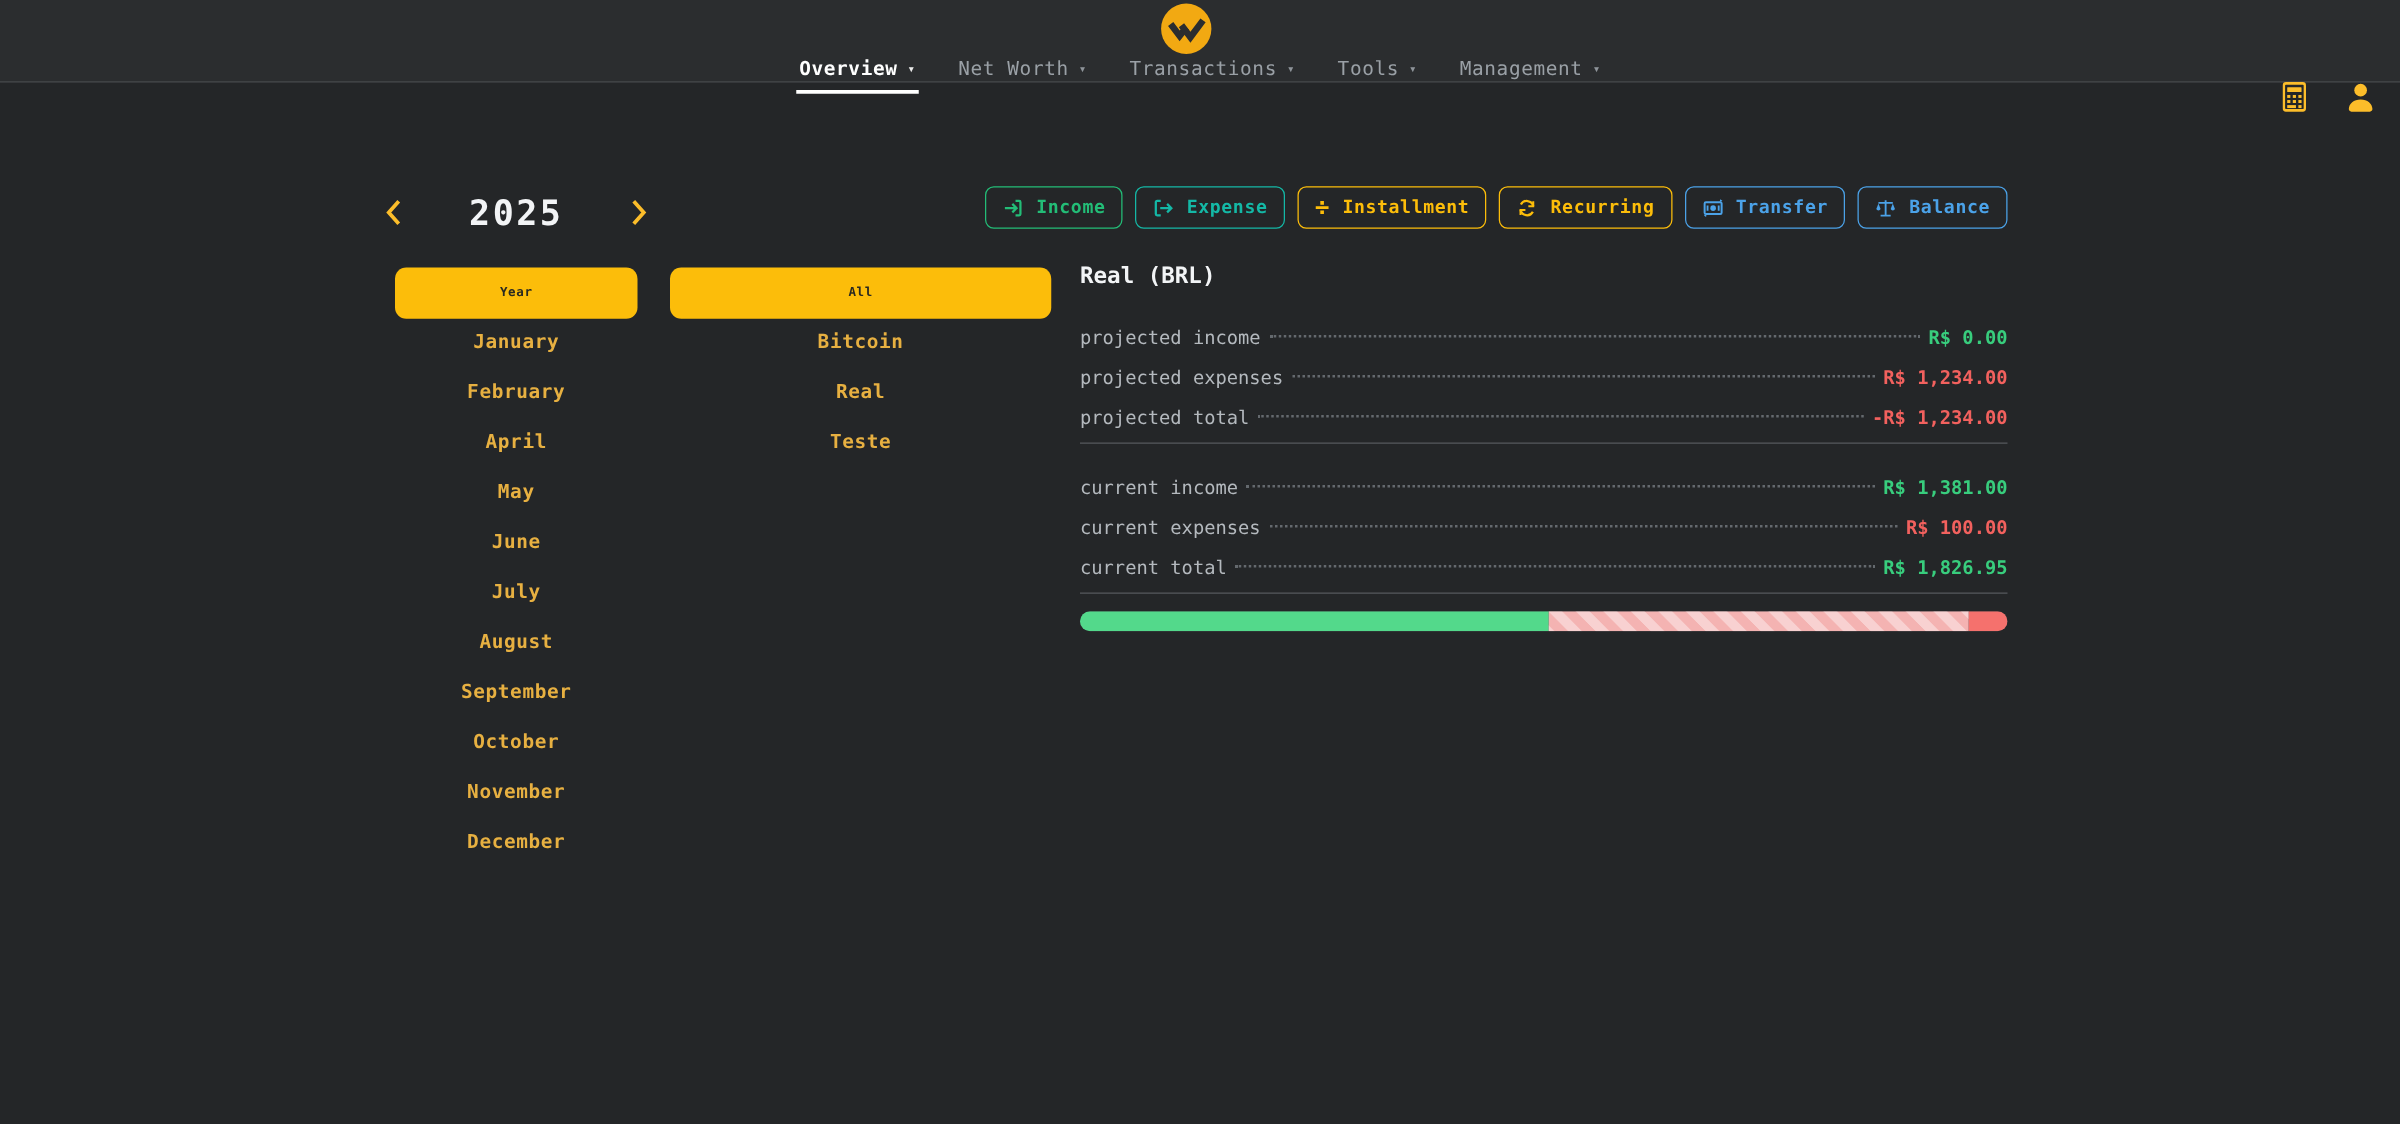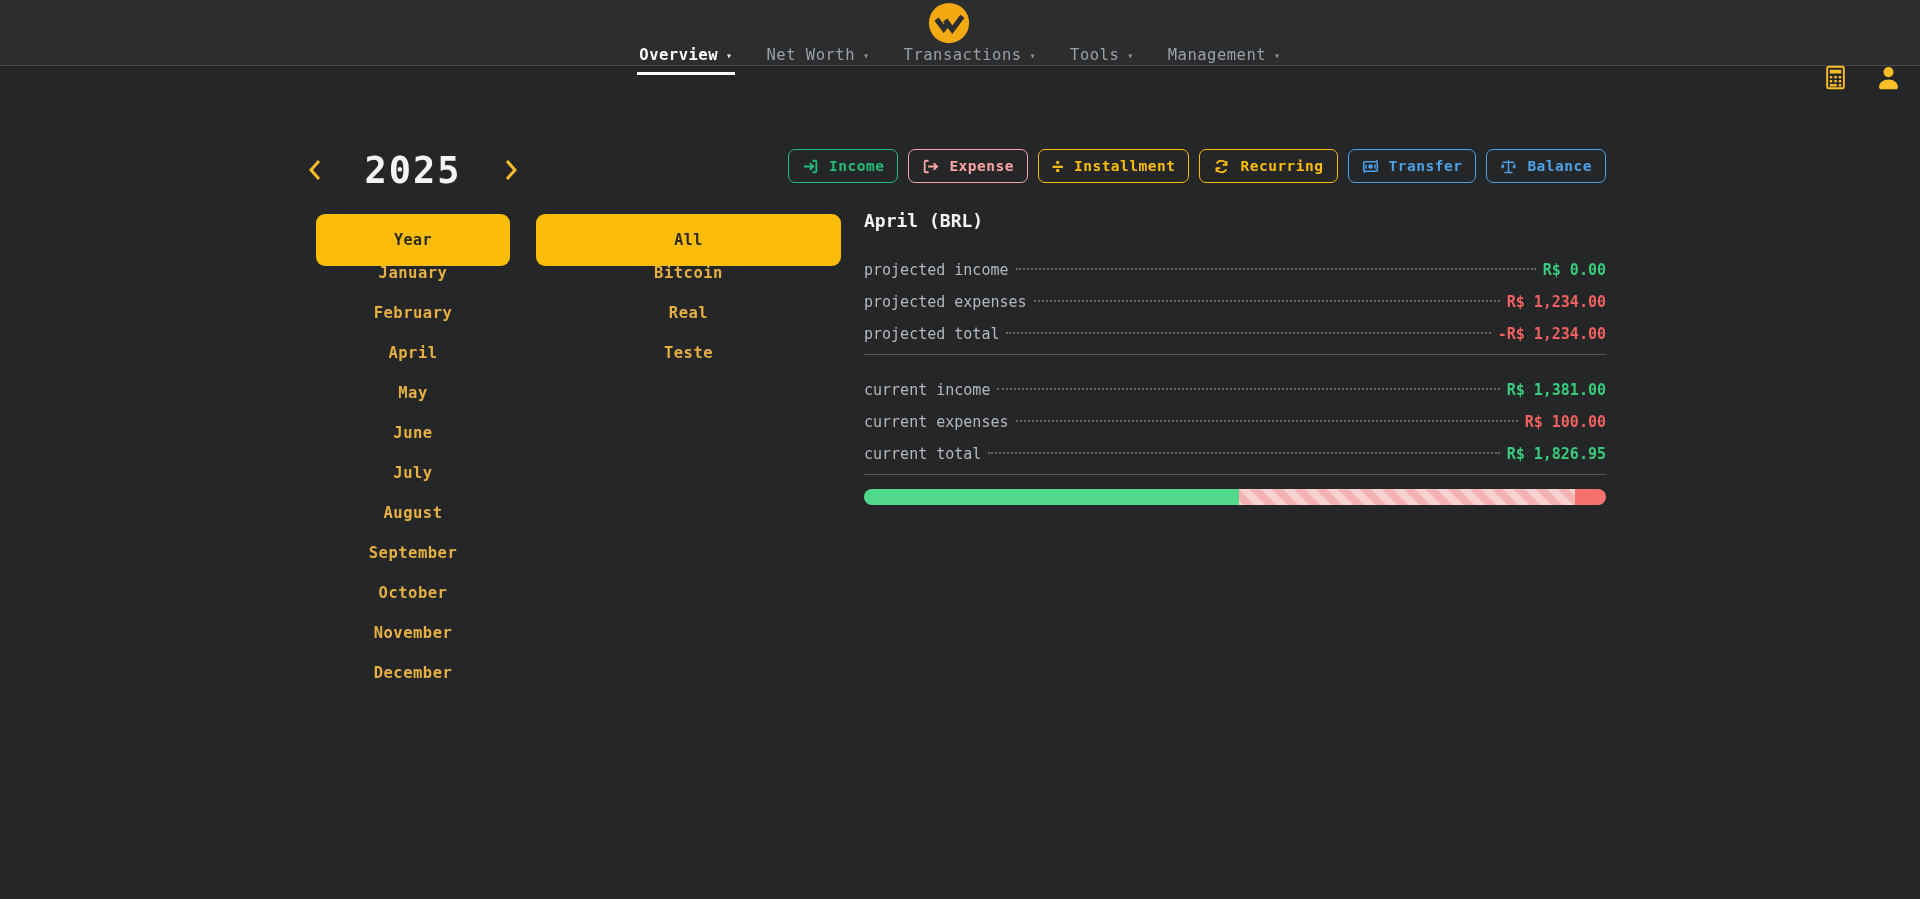--- a/index.html
+++ b/index.html
@@ -33,25 +33,25 @@
 
   
   .content { position:relative; width:1920px; height:832px; }
 
   .year-nav {
     position:absolute; left:306px; top:84px; width:214px; height:40px;
     display:flex; align-items:center; justify-content:space-between;
   }
   .year-chevron { width:18px; height:24px; color:#fcbd2a; cursor:pointer; display:inline-flex; }
   .year-chevron svg { width:100%; height:100%; }
-  .year-label { font-size:37px; font-weight:700; color:#f2f4f6; letter-spacing:2px; }
+  .year-label { font-size:28px; font-weight:700; color:#f2f4f6; letter-spacing:2px; }
 
   .pill-btn {
-    position:absolute; height:52px; border:none; border-radius:9px;
-    background:#fcbd0a; color:#2a2a21; font-weight:700; font-size:15px;
+    position:absolute; height:41px; border:none; border-radius:9px;
+    background:#fcbd0a; color:#2a2a21; font-weight:700; font-size:10px;
     font-family:inherit; cursor:pointer; letter-spacing:0.5px;
   }
   #year-btn { left:316px; top:148px; width:194px; }
   #all-btn  { left:536px; top:148px; width:305px; }
 
   .link-col { position:absolute; top:187px; display:flex; flex-direction:column; }
   #months-col   { left:316px; width:194px; }
   #accounts-col { left:536px; width:305px; }
   .link {
     height:40px; display:flex; align-items:center; justify-content:center;
@@ -66,21 +66,21 @@
   }
   .tbtn {
     display:inline-flex; align-items:center; gap:10px;
     height:34px; padding:0 13px; border-radius:7px; background:transparent;
     font-family:inherit; font-size:14.5px; font-weight:700; cursor:pointer;
     letter-spacing:0.5px; border:1.5px solid currentColor;justify-content:center;
   }
   .tbtn svg { width:17px; height:17px; }
   .tbtn .div-glyph { font-size:19px; font-weight:700; line-height:17px; }
   .t-green  { color:#23bd77; }
-  .t-red    { color:#fca5a5; }
+  .t-red    { color:#14b8a6; }
   .t-yellow { color:#fcbd0a; }
   .t-blue   { color:#4ba2e8; }
 
   
   .summary { position:absolute; left:864px; top:144px; width:742px; }
   .summary h2 { font-size:18px; font-weight:700; color:#f2f4f6; margin-bottom:16px; }
   .srow { display:flex; align-items:flex-end; height:32px; font-size:15px; }
   .srow .lbl { color:#b4b9be; white-space:pre; }
   .srow .dots {
     flex:1; border-bottom:2px dotted #64696e; margin:0 7px;
@@ -244,21 +244,21 @@
         <path d="M2.6 4.6 1 8.6h3.2z" fill="currentColor"></path>
         <path d="M1 8.6a1.7 1.7 0 0 0 3.2 0" fill="currentColor"></path>
         <path d="M13.4 4.6 11.8 8.6H15z" fill="currentColor"></path>
         <path d="M11.8 8.6a1.7 1.7 0 0 0 3.2 0" fill="currentColor"></path>
       </svg>
       <span>Balance</span>
     </button>
   </div>
 
   <section class="summary">
-    <h2>April (BRL)</h2>
+    <h2>Real (BRL)</h2>
     <div id="summary-rows">
         <div class="srow">
           <span class="lbl">projected income</span>
           <span class="dots"></span>
           <span class="val green">R$ 0.00</span>
         </div>
         <div class="srow">
           <span class="lbl">projected expenses</span>
           <span class="dots"></span>
           <span class="val red">R$ 1,234.00</span>

